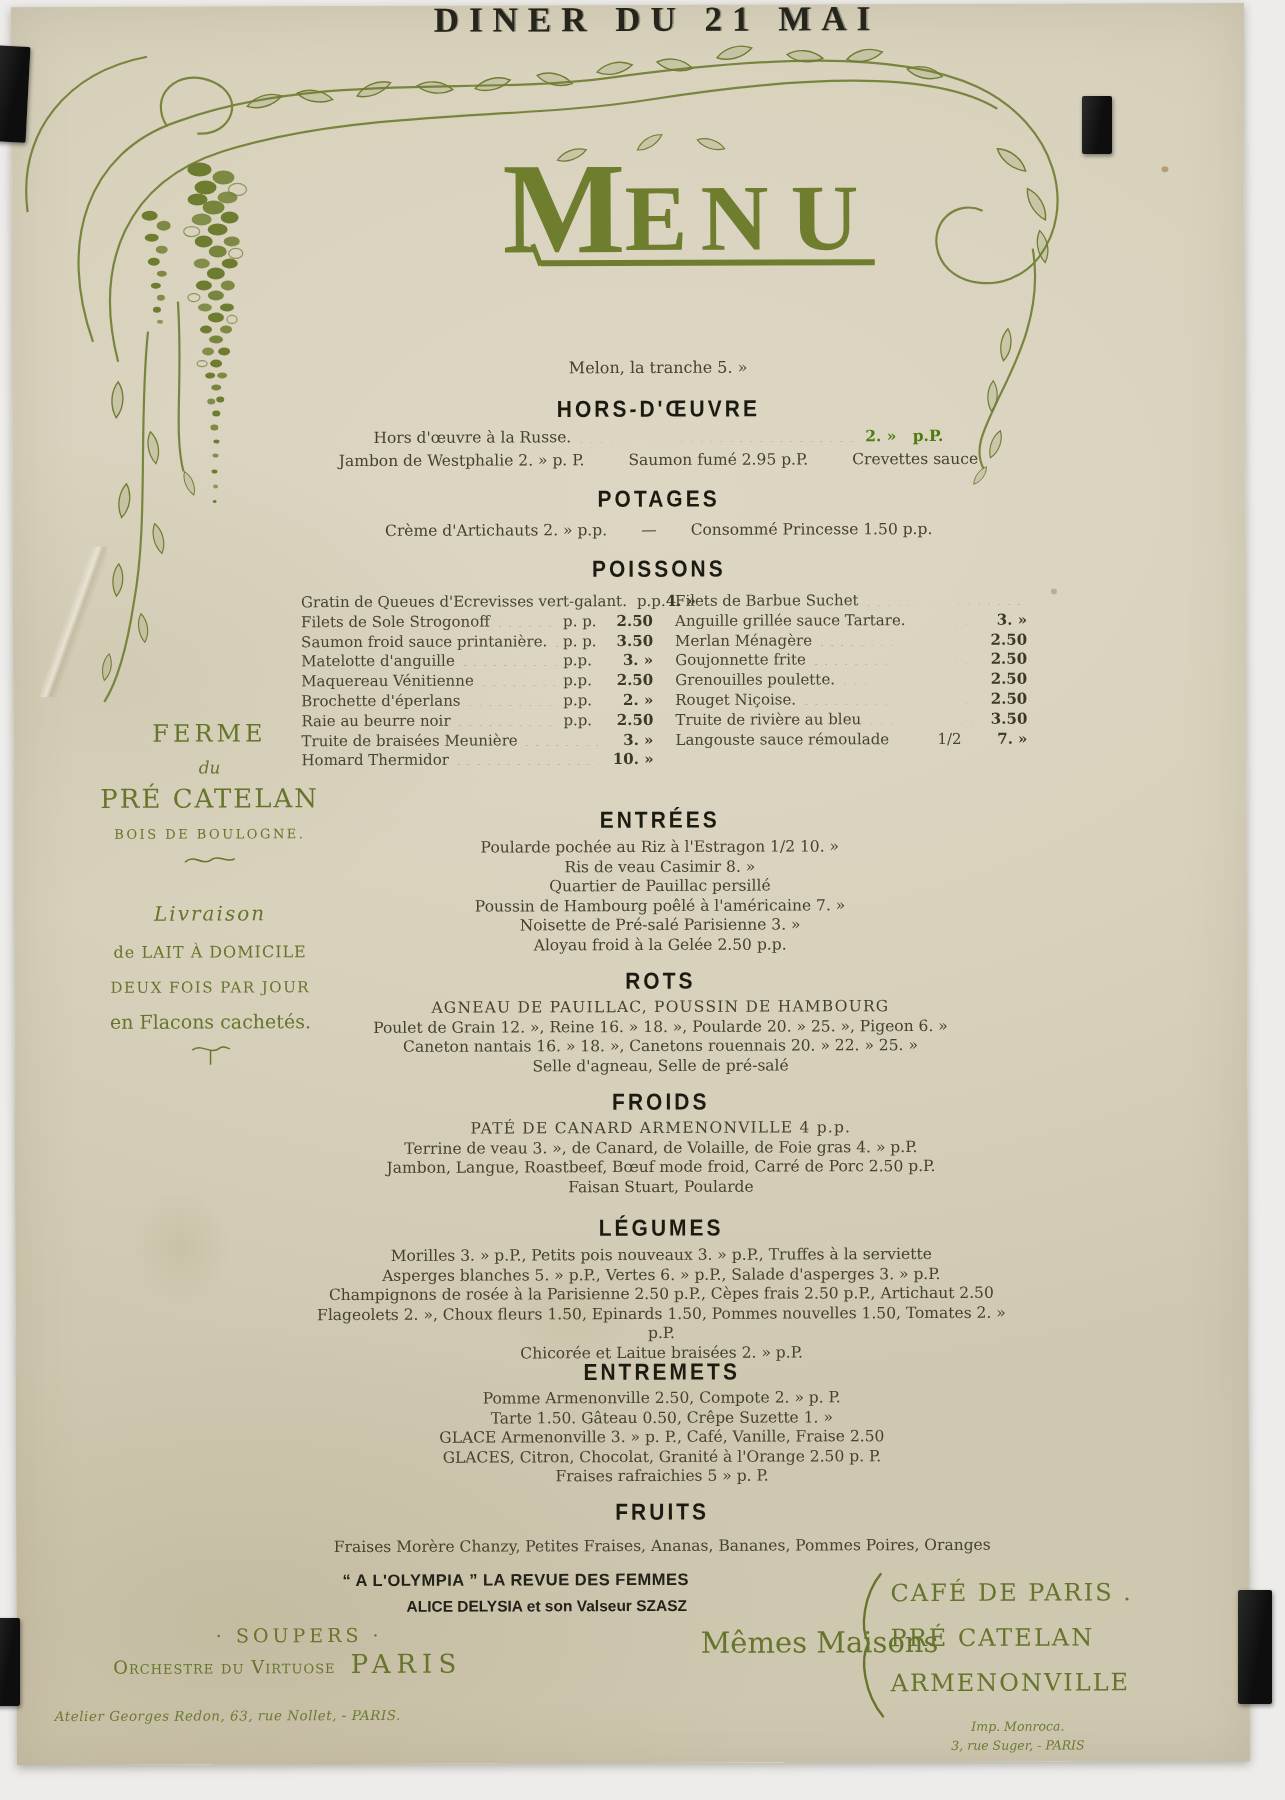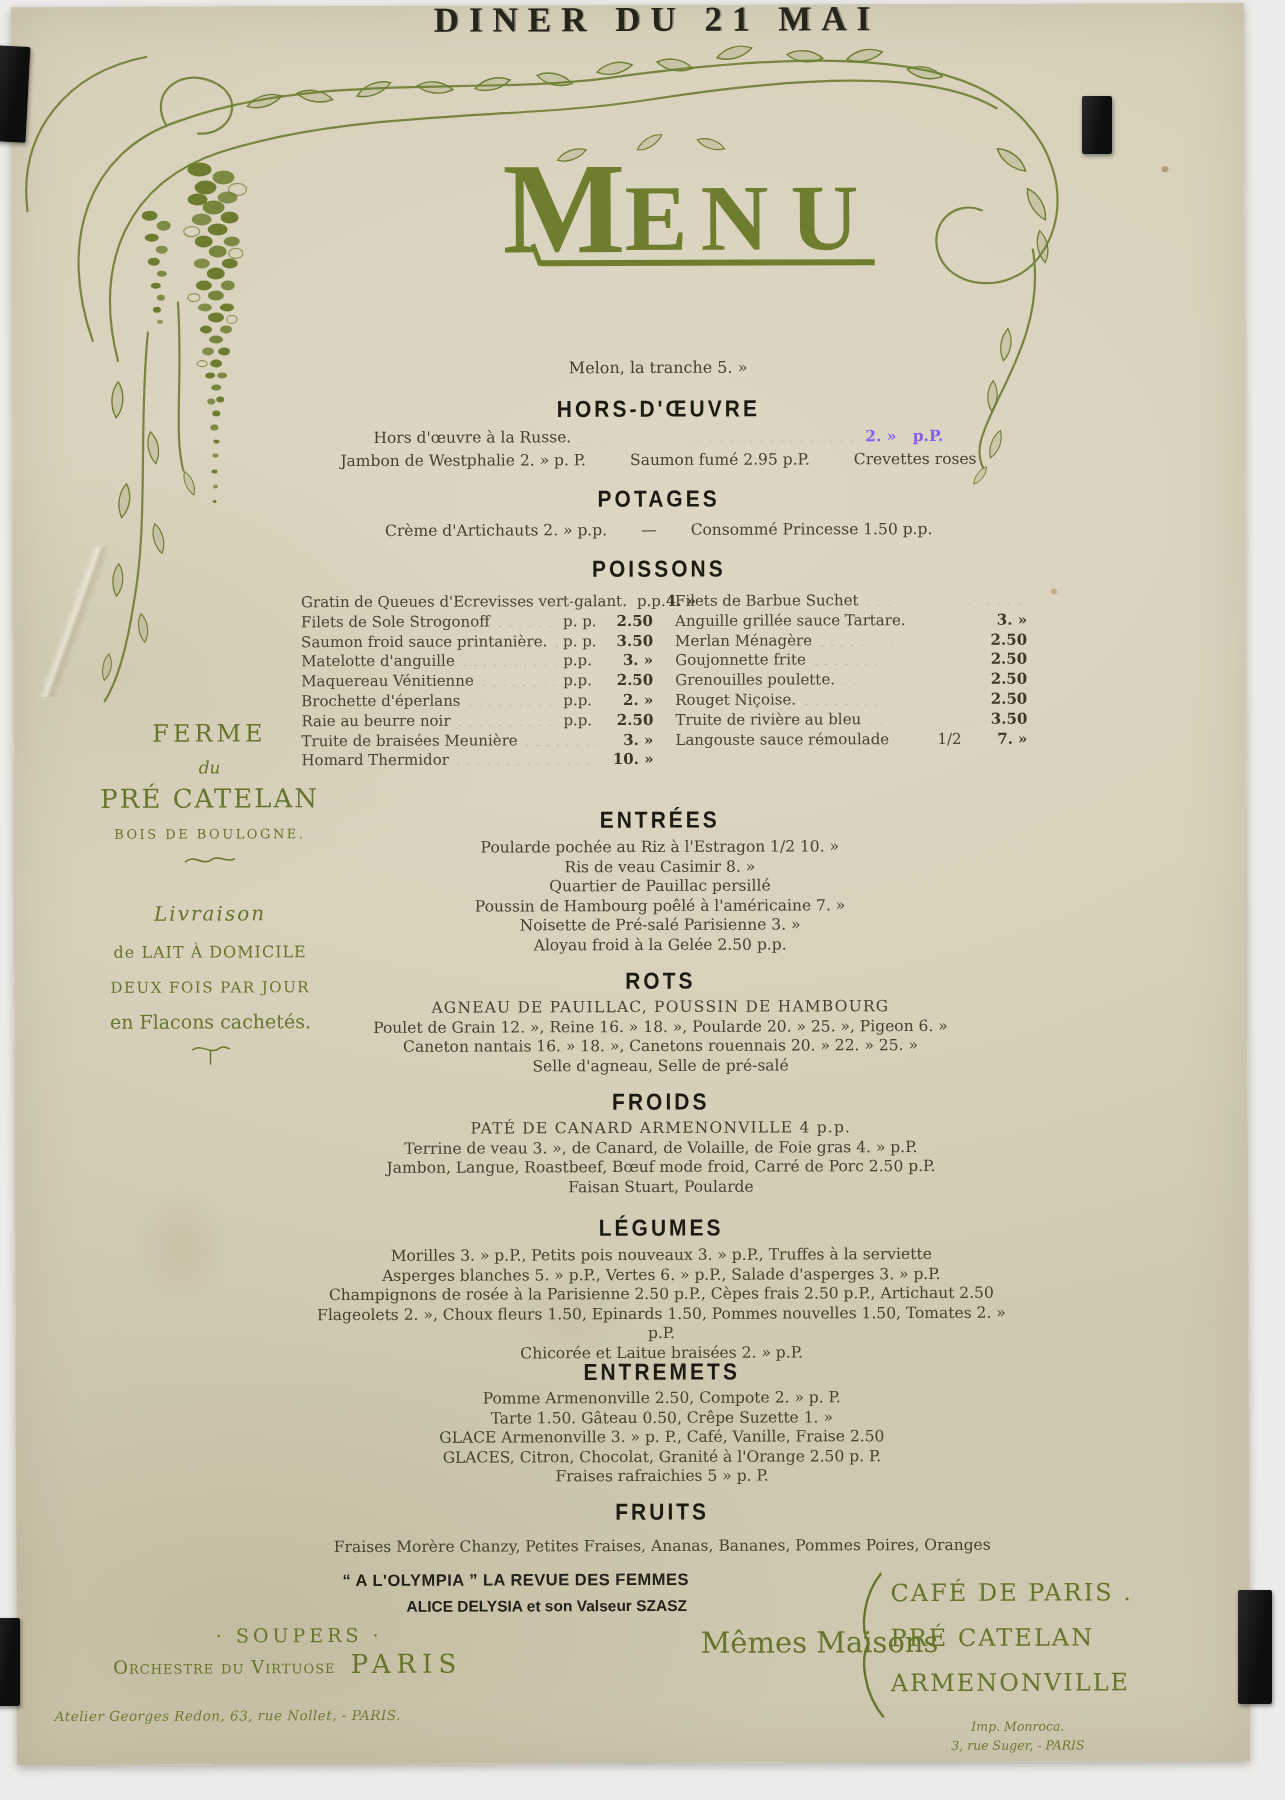--- a/index.html
+++ b/index.html
@@ -214,27 +214,27 @@
     </svg>
 
     <div class="subtitle">DINER DU 21 MAI</div>
     <div class="melon" style="top:358px;">Melon, la tranche 5. »</div>
 
     <div class="heading" style="top:397px;">HORS-D'ŒUVRE</div>
     <div style="position:absolute;left:300px;top:427px;width:720px;">
       <div class="hrow1">
         <span>Hors d'œuvre à la Russe.</span>
         <span class="dots"></span>
-        <span style="font-weight:600;color:#8b5cf6;white-space:pre;">2. »   p.P.</span>
+        <span style="font-weight:600;color:#4d7c0f;white-space:pre;">2. »   p.P.</span>
       </div>
     </div>
     <div class="hrow2" style="top:451px;">
       <span>Jambon de Westphalie 2. » p. P.</span>
       <span>Saumon fumé 2.95 p.P.</span>
-      <span>Crevettes roses</span>
+      <span>Crevettes sauce</span>
     </div>
 
     <div class="heading" style="top:487px;">POTAGES</div>
     <div class="prow" style="top:521px;">
       <span>Crème d'Artichauts 2. » p.p.</span>
       <span>—</span>
       <span>Consommé Princesse 1.50 p.p.</span>
     </div>
 
     <div class="heading" style="top:557px;">POISSONS</div>

